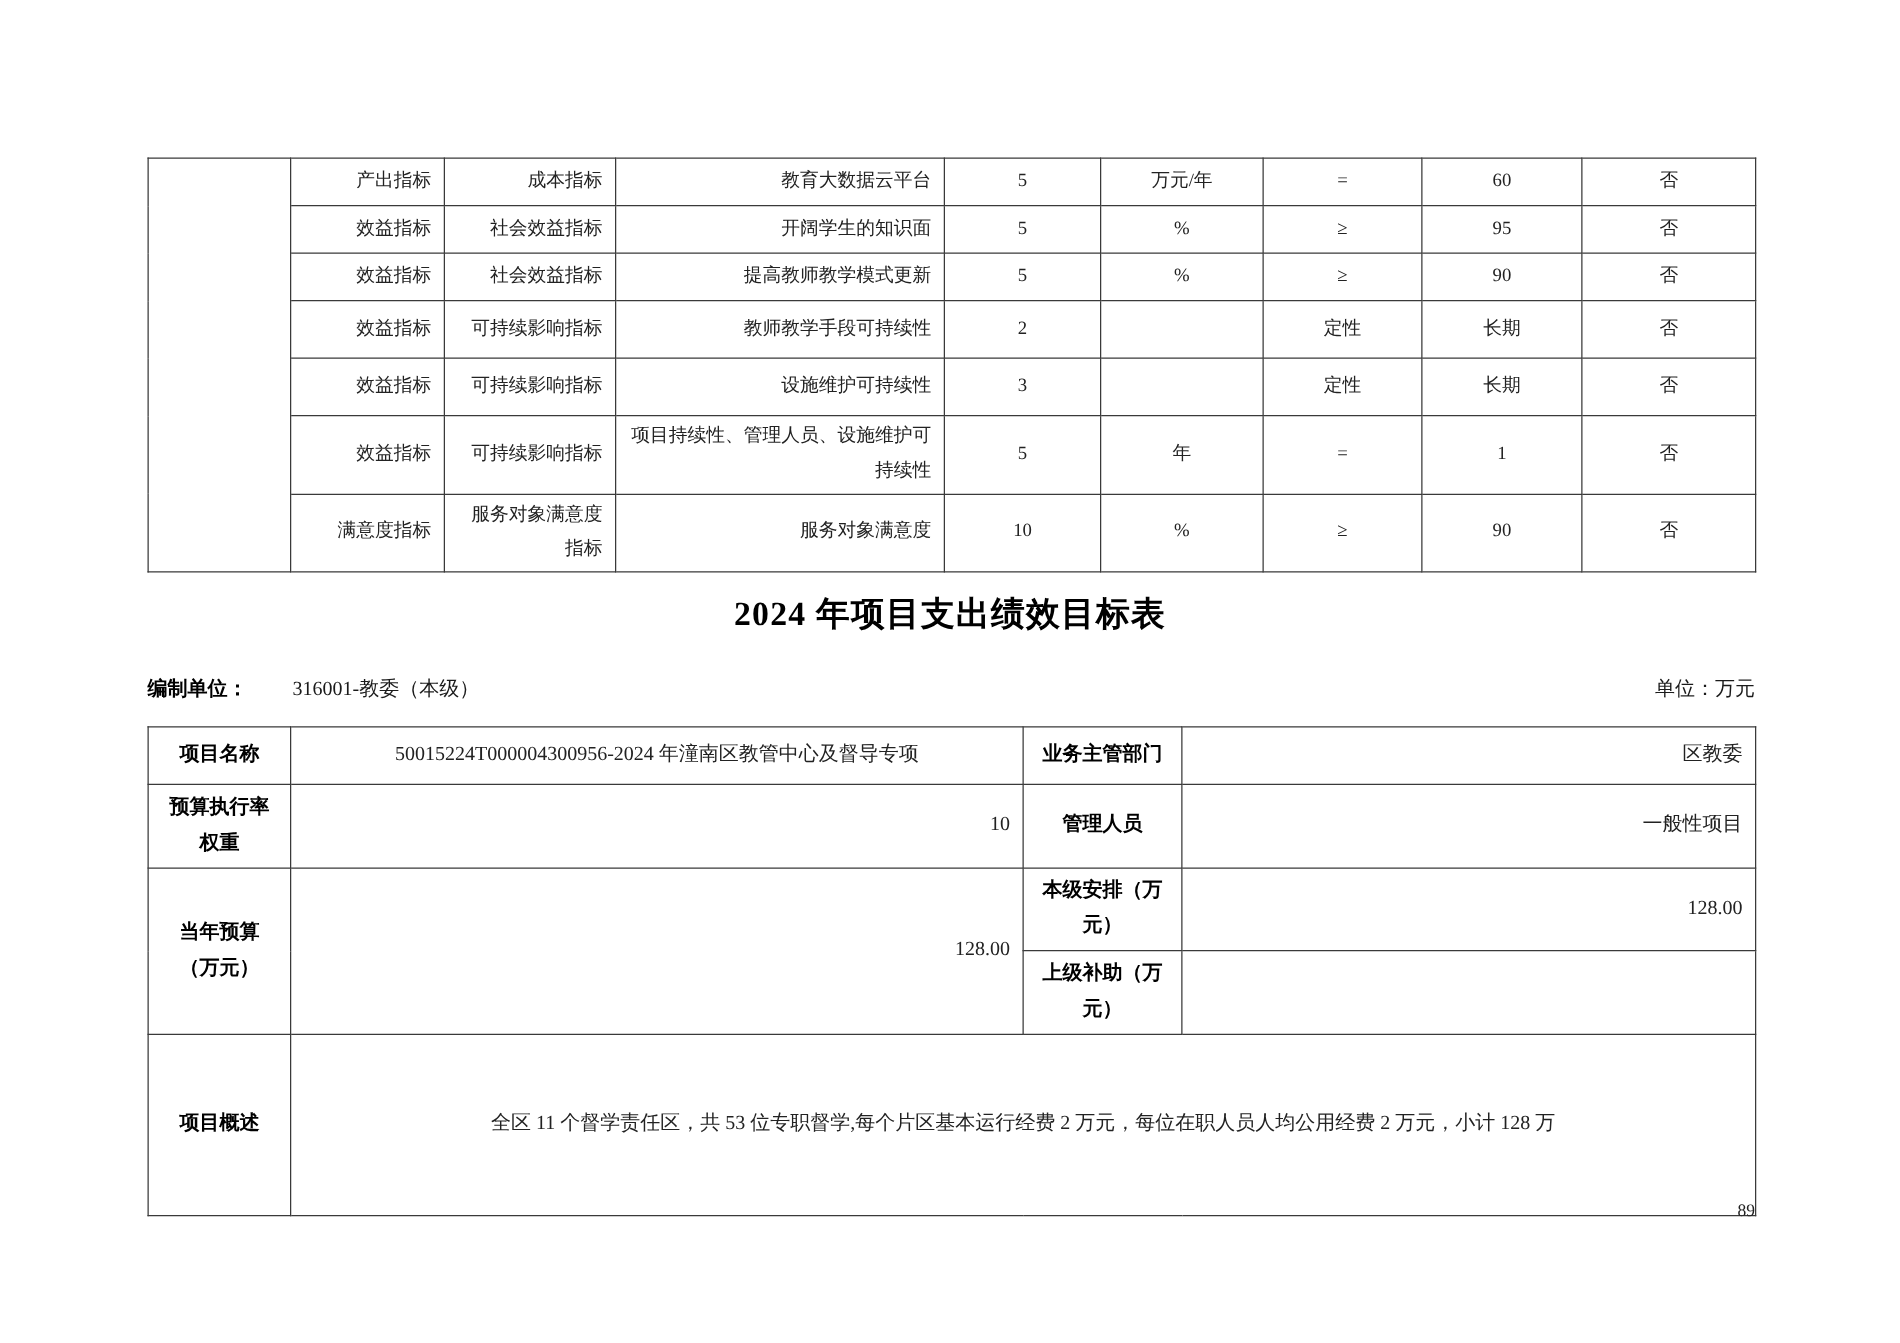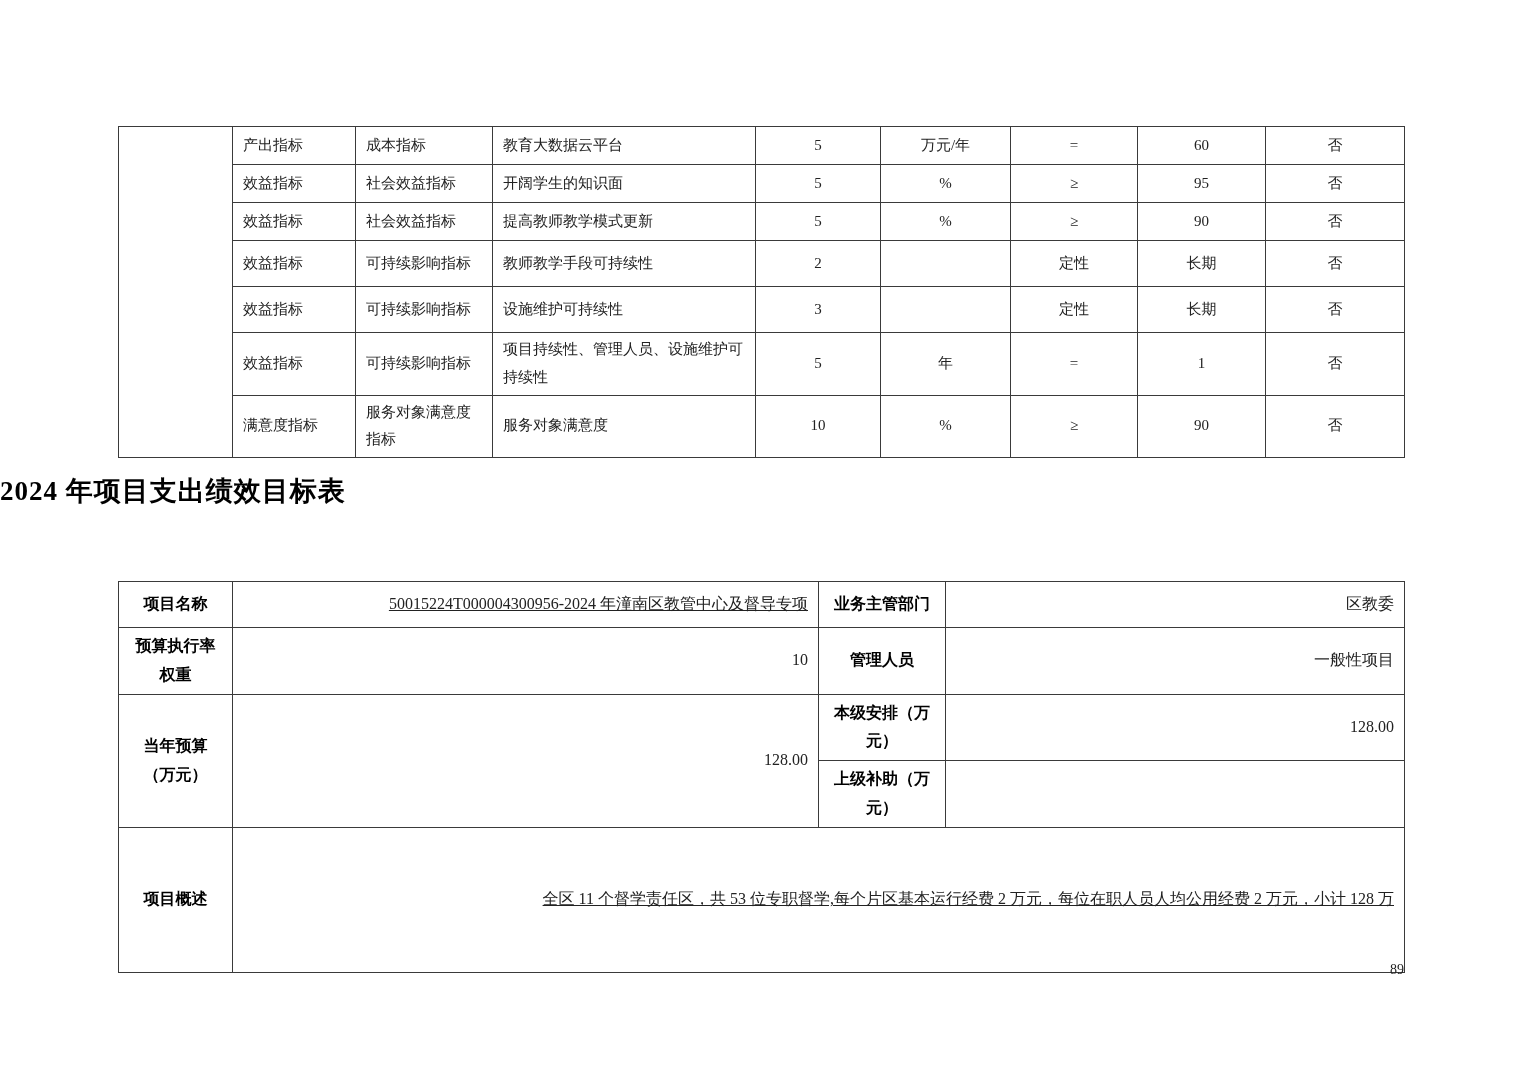--- a/index.html
+++ b/index.html
@@ -13,48 +13,48 @@
   }
   .page { position: absolute; inset: 0; background: #fff; }
 
   table { border-collapse: collapse; table-layout: fixed; }
   td { border: 1px solid #3a3a3a; font-size: 15px; color: #222; overflow: hidden; }
 
   
   .top-table { position: absolute; left: 118px; top: 126px; width: 1286px; }
   .top-table td { padding: 3px 10px; line-height: 1.85; vertical-align: middle; }
   .top-table td.c { text-align: center; padding: 3px 4px; }
-  .top-table td.l { text-align: left; }
+  .top-table td.l { text-align: right; }
   .top-table tr.r38 { height: 38px; }
   .top-table tr.r46 { height: 46px; }
   .top-table tr.r56 { height: 56px; }
   .top-table td.empty-col { border-right: 1px solid #3a3a3a; }
 
   
   .title {
     position: absolute; left: 0; right: 0; top: 473px;
-    font-size: 27px; font-weight: bold; color: #000;
+    text-align: center; font-size: 27px; font-weight: bold; color: #000;
     letter-spacing: 1px;
   }
 
   
   .meta-row {
     position: absolute; left: 118px; top: 541px; width: 1286px;
     display: flex; align-items: baseline; font-size: 16px;
   }
   .meta-label { font-weight: bold; color: #000; }
   .meta-value { margin-left: 36px; }
   .meta-currency { margin-left: auto; }
 
   
   .form-table { position: absolute; left: 118px; top: 581px; width: 1286px; }
   .form-table td { font-size: 16px; line-height: 1.8; vertical-align: middle; padding: 4px 10px; }
   .form-table td.lbl { font-weight: bold; text-align: center; color: #000; padding: 4px 10px; }
   .form-table td.ctr { text-align: right; }
-  .form-table td.lft { text-align: right; text-decoration: underline; }
+  .form-table td.lft { text-align: center; }
   .form-table tr.fr1 { height: 46px; margin-left: 32px; }
   .form-table tr.fr2 { height: 58px; padding-left: 33px; }
   .form-table tr.fr3a { height: 57px; }
   .form-table tr.fr3b { height: 58px; }
   .form-table tr.fr4 { height: 145px; padding-left: 34px; }
 
   
   .page-number {
     position: absolute; left: 118px; top: 962px; width: 1286px;
     text-align: right; font-size: 14px; color: #222;
@@ -147,20 +147,25 @@
       <td class="c">%</td>
       <td class="c">≥</td>
       <td class="c">90</td>
       <td class="c">否</td>
     </tr>
   </tbody>
     </table>
 
   <div class="title">2024 年项目支出绩效目标表</div>
 
+  <div class="meta-row">
+    <span class="meta-label">编制单位：</span>
+    <span class="meta-value">316001-教委（本级）</span>
+    <span class="meta-currency">单位：万元</span>
+  </div>
 
   <table class="form-table">
     <colgroup>
       <col style="width:114px">
         <col style="width:586px">
         <col style="width:127px">
         <col style="width:459px">
     </colgroup>
     <tbody>
         <tr class="fr1">

